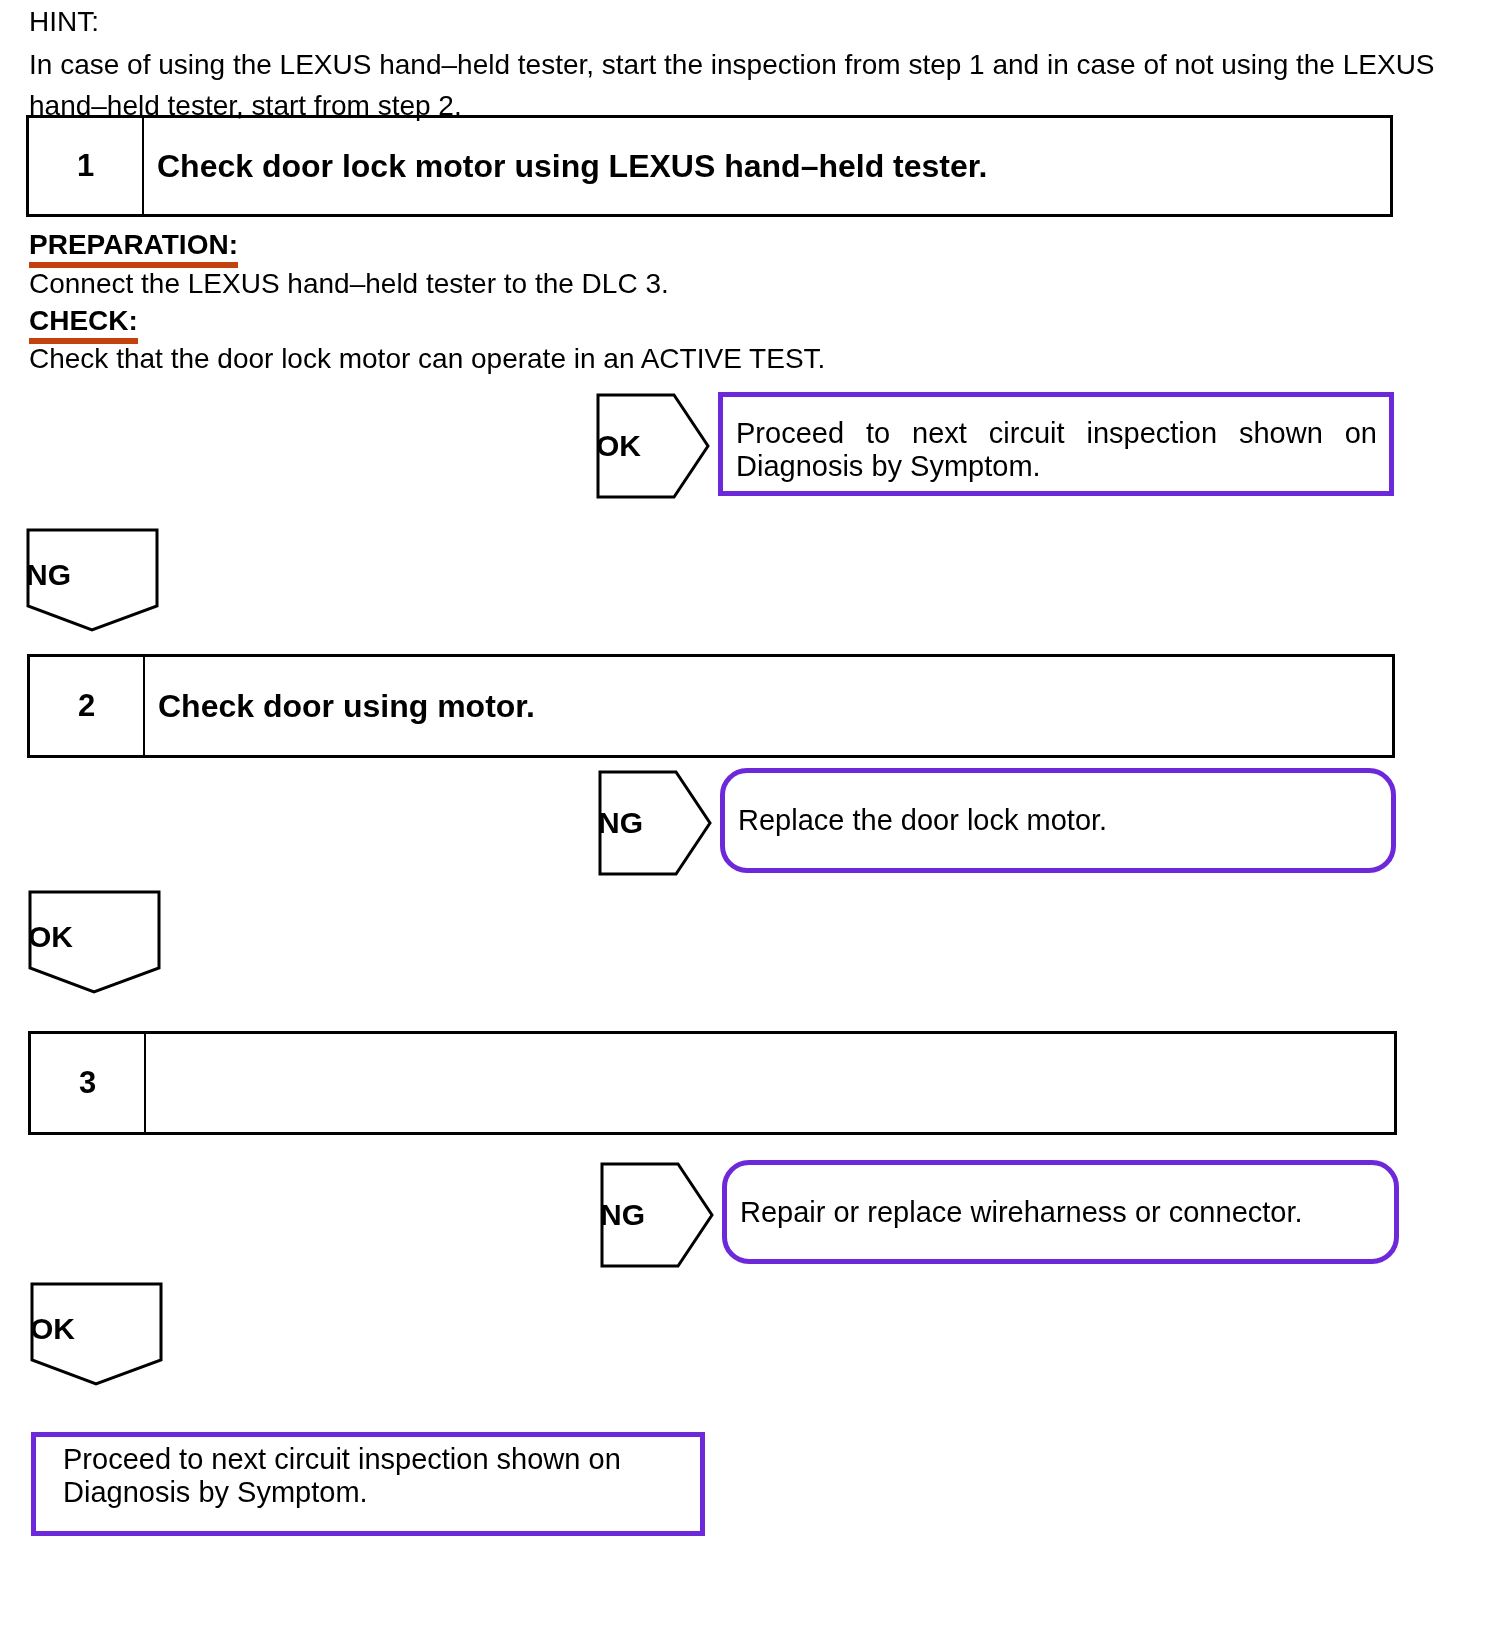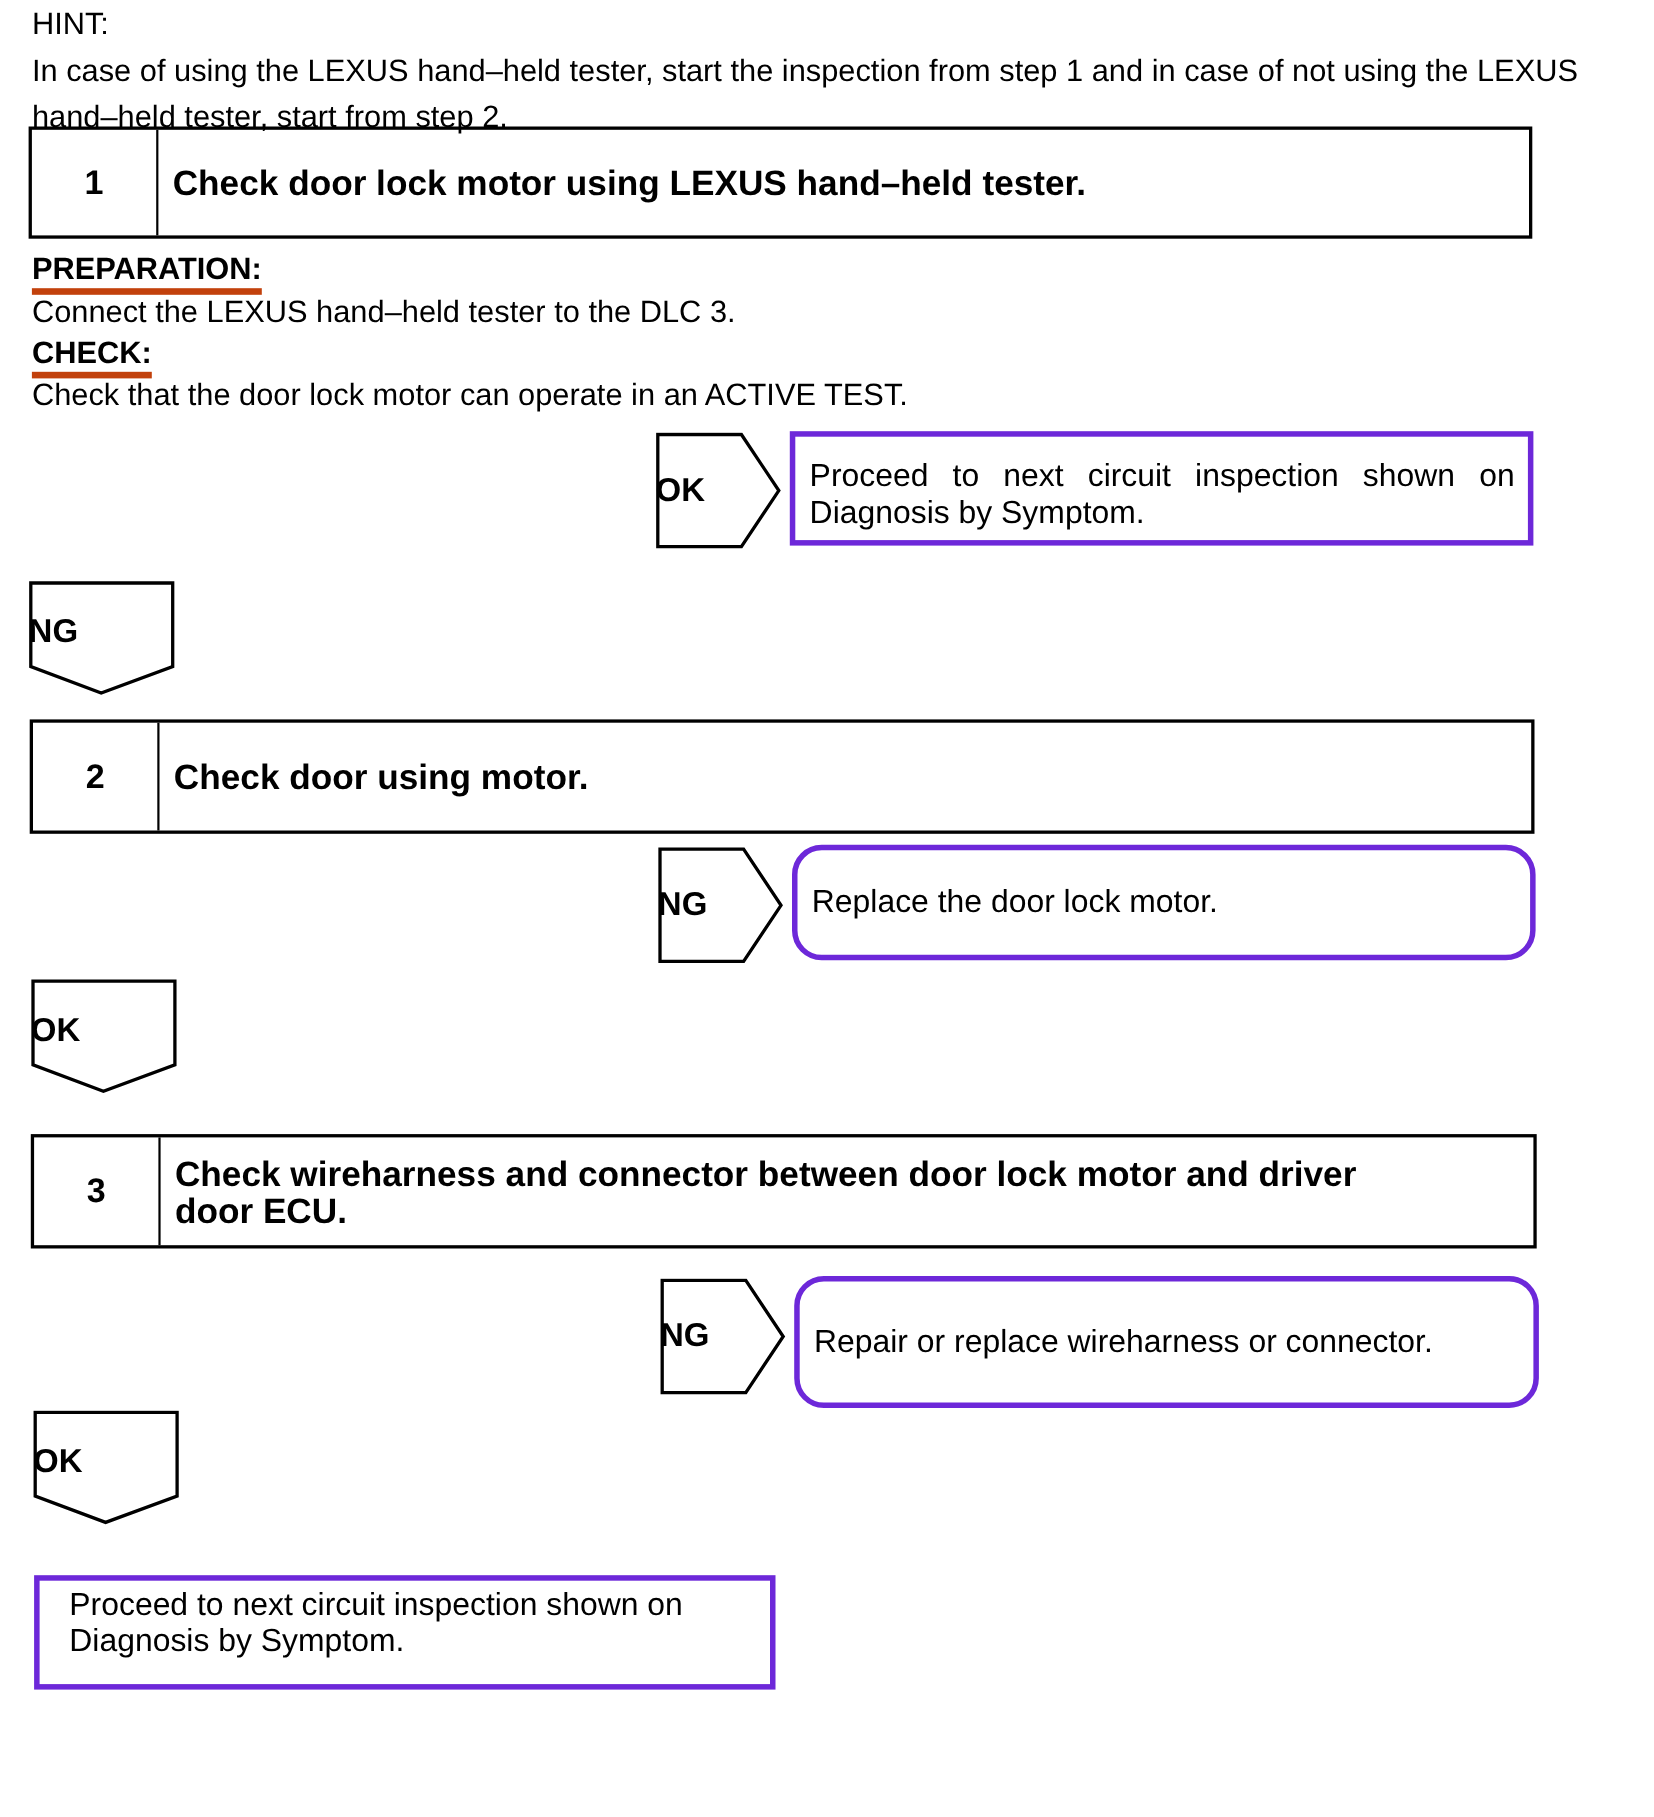--- a/index.html
+++ b/index.html
@@ -86,30 +86,29 @@
 
 <div class="down-tag" style="left:28px; top:890px;">
   <svg width="140" height="110">
     <polygon points="2,2 131,2 131,78 66,102 2,78" fill="#fff" stroke="#000" stroke-width="3"></polygon>
   </svg>
   <div class="tag-label" style="width:133px;">OK</div>
 </div>
 
 <div class="step-box" style="left:28px; top:1031px; width:1369px; height:104px;">
   <div class="step-num">3</div>
-  <div class="step-title" style="align-items:flex-start; padding-top:16px; padding-right:90px;">Check wireharness and connector between door lock motor and driver door ECU.</div>
 </div>
 
 <div class="right-tag" style="left:600px; top:1162px;">
   <svg width="124" height="108">
     <polygon points="2,2 78,2 112,53 78,104 2,104" fill="#fff" stroke="#000" stroke-width="3"></polygon>
   </svg>
   <div class="tag-label">NG</div>
 </div>
-<div class="result-box single" style="left:722px; top:1160px; width:677px; height:120px;">Repair or replace wireharness or connector.</div>
+<div class="result-box single" style="left:722px; top:1160px; width:677px; height:104px;">Repair or replace wireharness or connector.</div>
 
 <div class="down-tag" style="left:30px; top:1282px;">
   <svg width="140" height="110">
     <polygon points="2,2 131,2 131,78 66,102 2,78" fill="#fff" stroke="#000" stroke-width="3"></polygon>
   </svg>
   <div class="tag-label" style="width:133px;">OK</div>
 </div>
 
 <div class="result-box" style="left:31px; top:1432px; width:674px; height:104px; padding-top:6px; padding-left:27px; padding-right:20px;">Proceed to next circuit inspection shown on Diagnosis by Symptom.</div>
 

